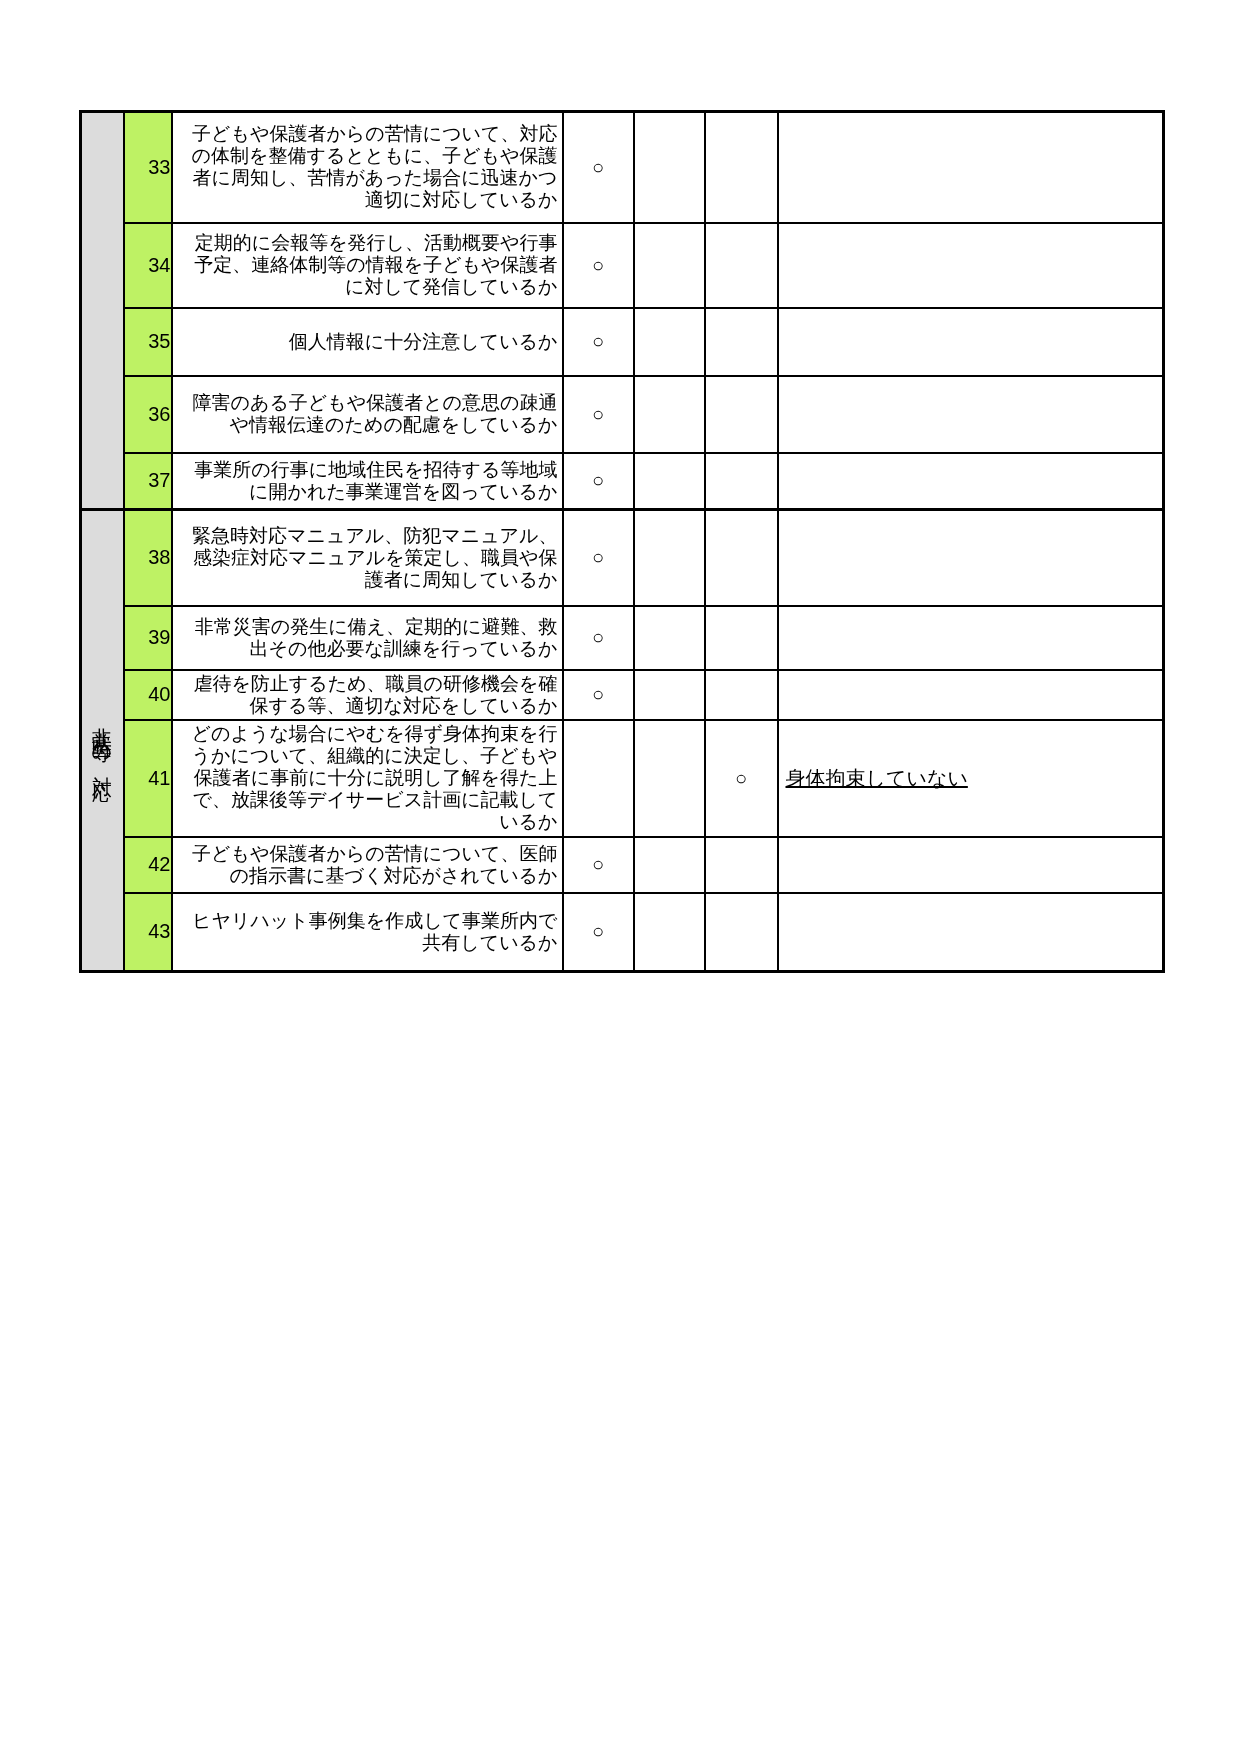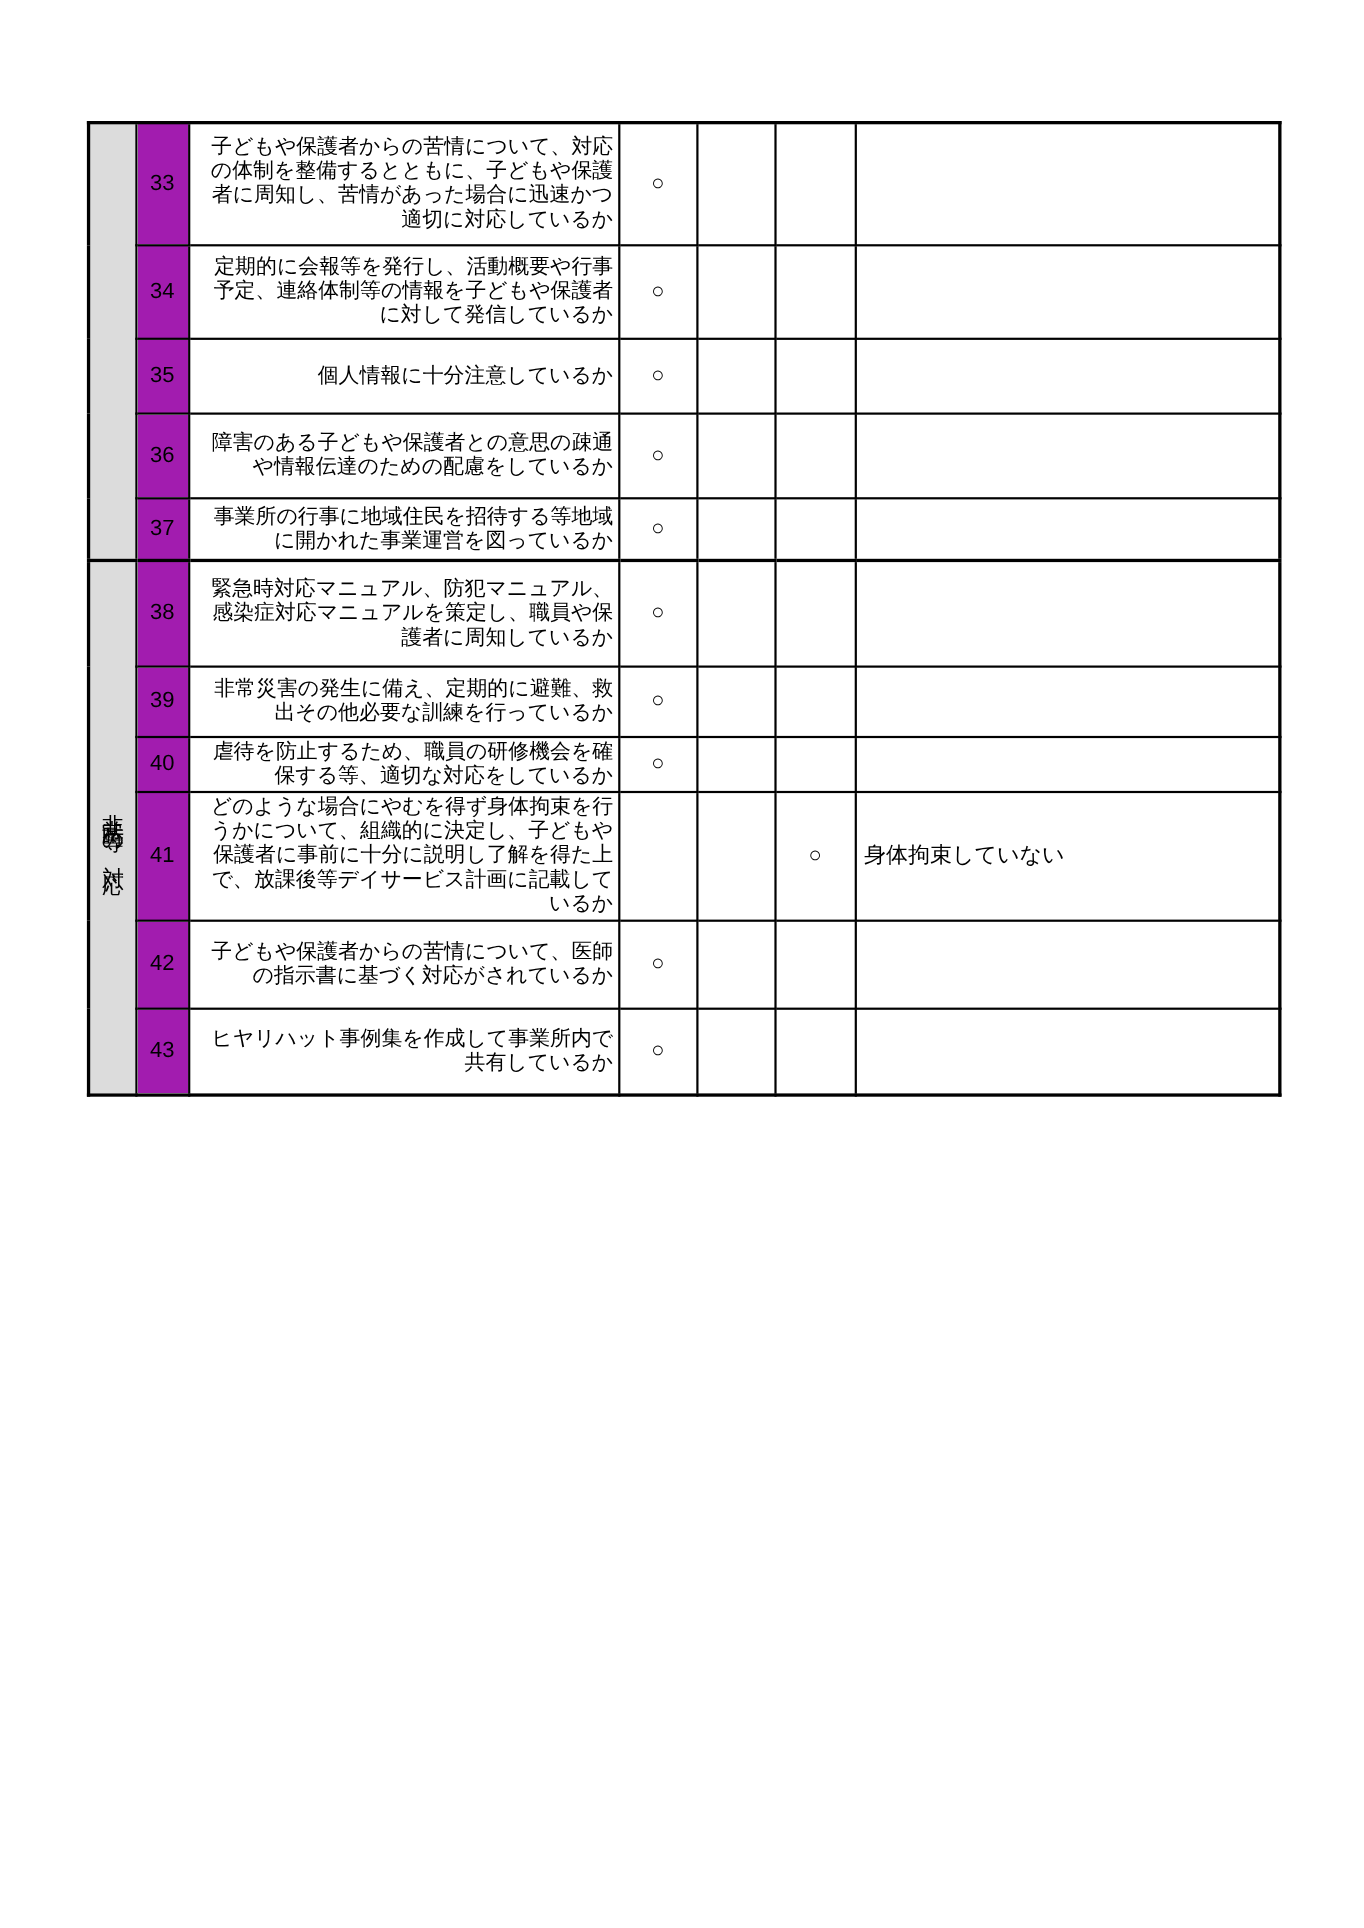--- a/index.html
+++ b/index.html
@@ -39,22 +39,22 @@
   .cat-label {
     writing-mode: vertical-rl;
     text-orientation: upright;
     font-size: 20px;
     line-height: 1;
     letter-spacing: 5px;
     margin: 0 auto;
     white-space: nowrap;
   }
   td.num {
-    background: #a21caf;
-    text-align: center;
+    background: #bef264;
+    text-align: right;
     vertical-align: middle;
     font-size: 20px;
     padding: 0;
   }
   td.q {
     font-size: 19px;
     line-height: 22px;
     vertical-align: middle;
     text-align: right;
     padding: 2px 4px;
@@ -67,20 +67,21 @@
     font-size: 20px;
     padding: 0;
   }
   td.cmt {
     font-size: 20px;
     line-height: 22px;
     vertical-align: middle;
     text-align: left;
     padding: 2px 7px;
     overflow-wrap: anywhere;
+    text-decoration: underline;
   }
 </style>
 </head>
 <body>
 
 <table class="sheet-table">
   <colgroup>
     <col style="width:43px">
     <col style="width:48px">
     <col style="width:391px">
@@ -161,21 +162,21 @@
       <td class="cmt"></td>
     </tr>
     <tr style="height:117px">
       <td class="num">41</td>
       <td class="q">どのような場合にやむを得ず身体拘束を行うかについて、組織的に決定し、子どもや保護者に事前に十分に説明し了解を得た上で、放課後等デイサービス計画に記載しているか</td>
       <td class="mark"></td>
       <td class="mark"></td>
       <td class="mark">○</td>
       <td class="cmt">身体拘束していない</td>
     </tr>
-    <tr style="height:80px">
+    <tr style="height:56px">
       <td class="num">42</td>
       <td class="q">子どもや保護者からの苦情について、医師の指示書に基づく対応がされているか</td>
       <td class="mark">○</td>
       <td class="mark"></td>
       <td class="mark"></td>
       <td class="cmt"></td>
     </tr>
     <tr style="height:79px">
       <td class="num">43</td>
       <td class="q">ヒヤリハット事例集を作成して事業所内で共有しているか</td>

